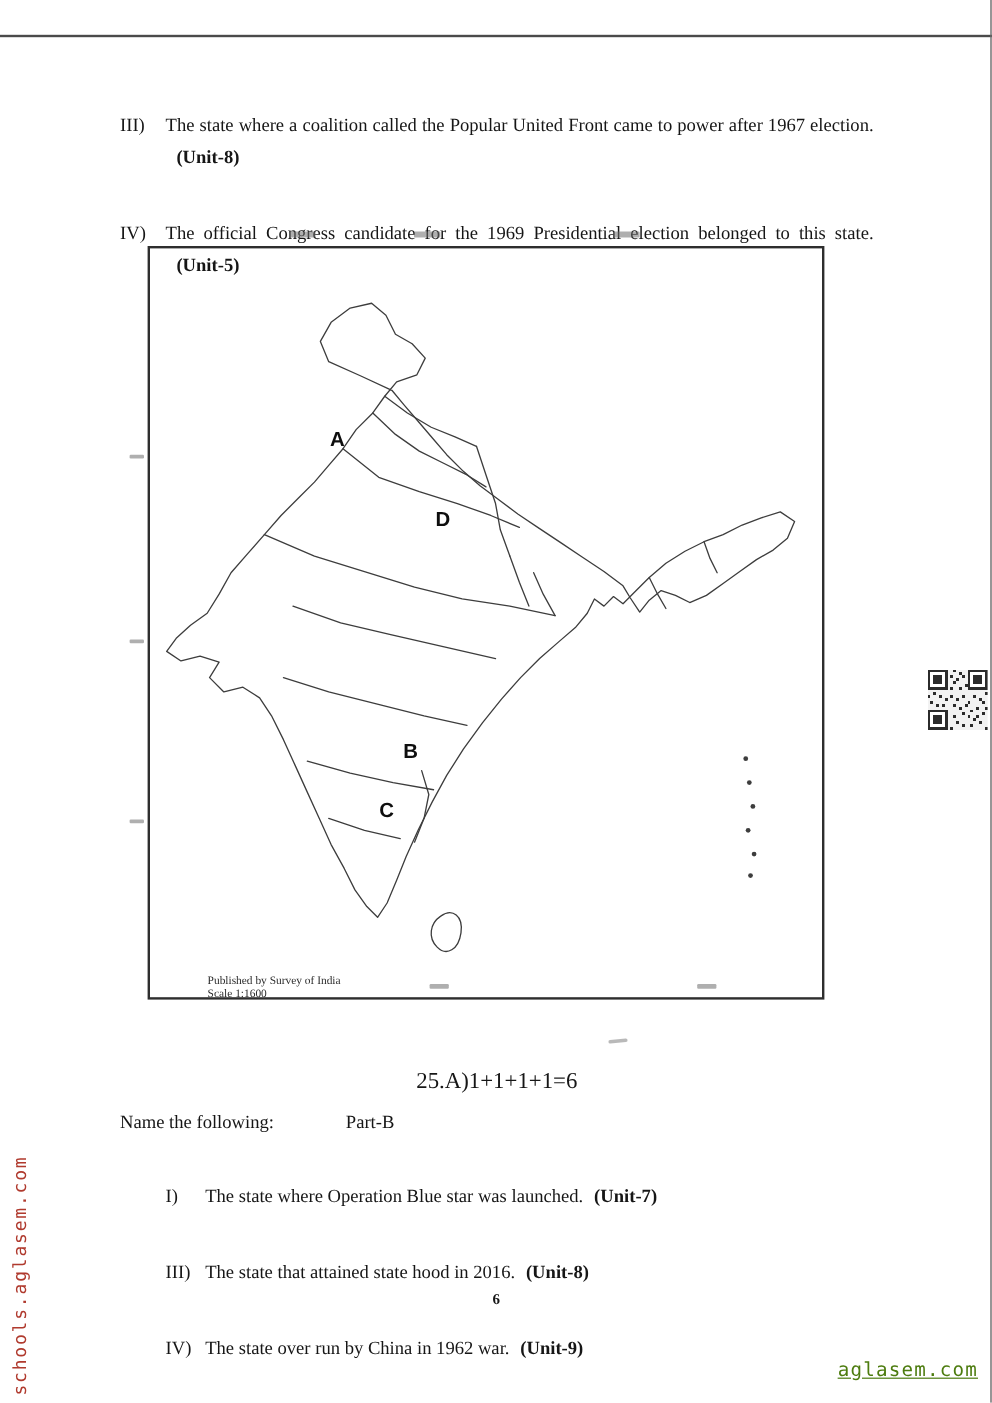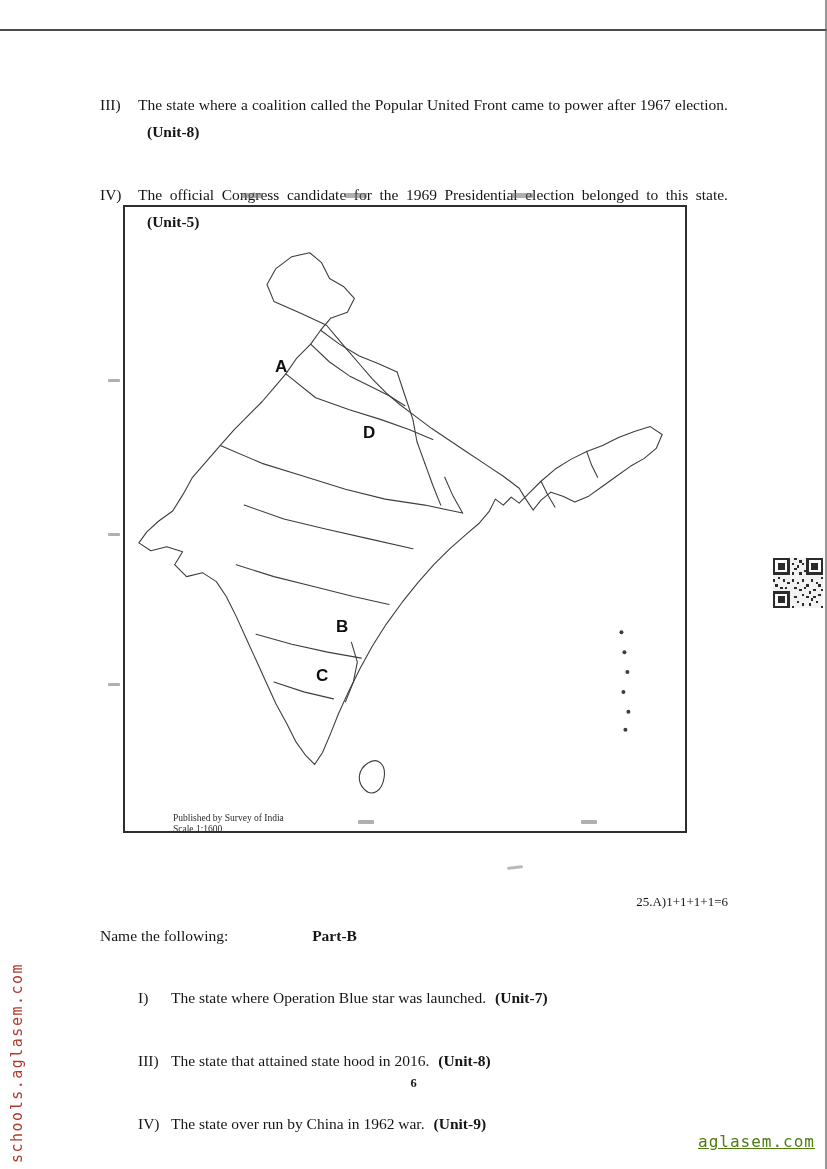--- a/index.html
+++ b/index.html
@@ -39,23 +39,23 @@
   .sm-b1{left:233px;} .sm-b2{left:456px;}
   .stray-mark{position:absolute;left:507px;top:866px;width:16px;height:3px;background:#8a8a8a;
     opacity:.6;transform:rotate(-6deg);border-radius:2px;}
 
   
   .qr{position:absolute;left:773px;top:556px;width:50px;height:54px;}
   .qr svg{width:100%;height:100%;display:block;}
 
   
   .section-row{position:absolute;left:100px;top:888px;width:628px;display:flex;
-    justify-content:flex-end;font-size:13px;line-height:27px;}
+    justify-content:center;font-size:19px;line-height:27px;}
   .instruction-row{position:absolute;left:100px;top:922px;font-size:15.5px;line-height:27px;}
-  .part-label{font-weight:bold;margin-left:80px;}
+  .part-label{font-weight:normal;margin-left:56px;}
 
   
   .q-bottom{position:absolute;left:138px;top:948px;width:566px;font-size:15.5px;}
   .q-bottom .q{margin-bottom:4px;}
   .q-bottom .q-num{flex:0 0 33px;}
   .q-bottom .q-body{flex:1;}
 
   
   .page-num{position:absolute;left:0;top:1076px;width:827px;text-align:center;
     font-size:12.5px;font-weight:bold;}

